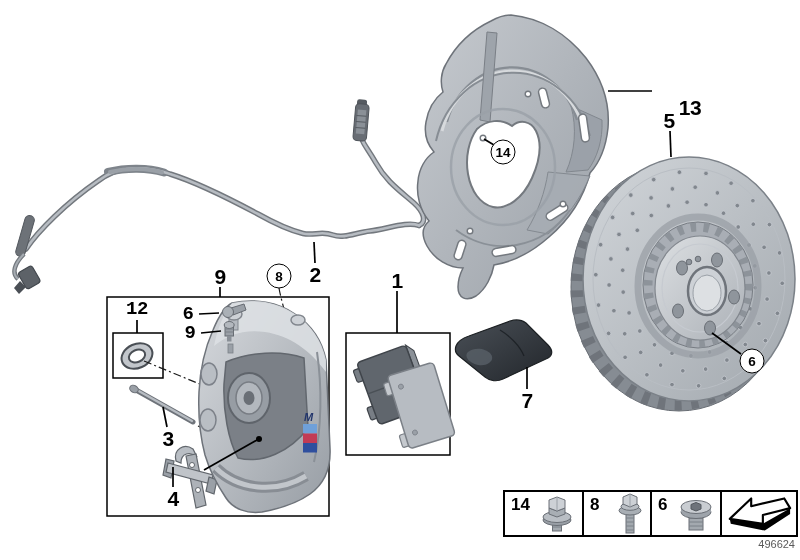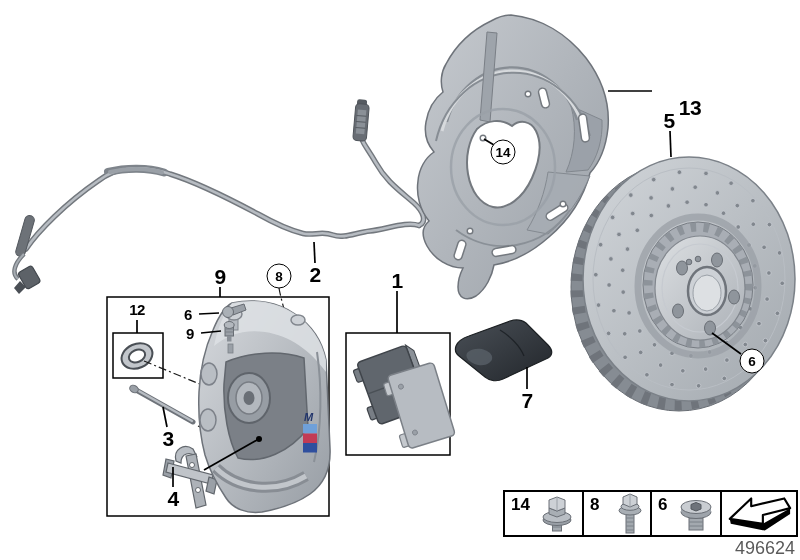--- a/index.html
+++ b/index.html
@@ -1,32 +1,32 @@
 <!DOCTYPE html>
 <html><head>
 <meta charset="utf-8">
 <style>
   html,body{margin:0;padding:0;background:#fff;}
   #stage{position:relative;width:800px;height:560px;background:#fff;overflow:hidden;
          font-family:"Liberation Sans","DejaVu Sans",sans-serif;}
   #drawing{position:absolute;left:0;top:0;}
   .callout{position:absolute;transform:translate(-50%,-50%);font-weight:700;font-size:21px;
            color:#000;line-height:1;letter-spacing:-0.5px;user-select:none;}
-  .callout.small{font-size:15px;}
+  .callout.small{font-size:19px;font-family:Liberation Mono, monospace;}
   .callout-circled{position:absolute;transform:translate(-50%,-50%);width:23px;height:23px;
            border:1.8px solid #000;border-radius:50%;background:#fff;display:flex;
            align-items:center;justify-content:center;font-weight:700;font-size:13.5px;color:#000;}
   #legend{position:absolute;left:503px;top:490px;width:295px;height:47px;border:2px solid #000;
           box-sizing:border-box;display:flex;background:#fff;}
   .lcell{position:relative;height:100%;box-sizing:border-box;border-right:2px solid #000;}
   .lcell:last-child{border-right:none;}
   .lcell .llabel{position:absolute;left:6px;top:3px;font-weight:700;font-size:17px;color:#000;}
   .lcell svg{position:absolute;right:2px;top:50%;transform:translateY(-50%);}
   #partnum{position:absolute;left:700px;top:538px;width:95px;text-align:right;
-           font-size:18px;color:#5a5a5a;}
+           font-size:11px;color:#5a5a5a;}
 </style>
 </head>
 <body>
 
 <div id="stage">
 
 <svg id="drawing" width="800" height="560" viewBox="0 0 800 560">
   <defs>
     <linearGradient id="discGrad" x1="0" y1="0" x2="1" y2="1">
       <stop offset="0" stop-color="#d2d6da"></stop>

